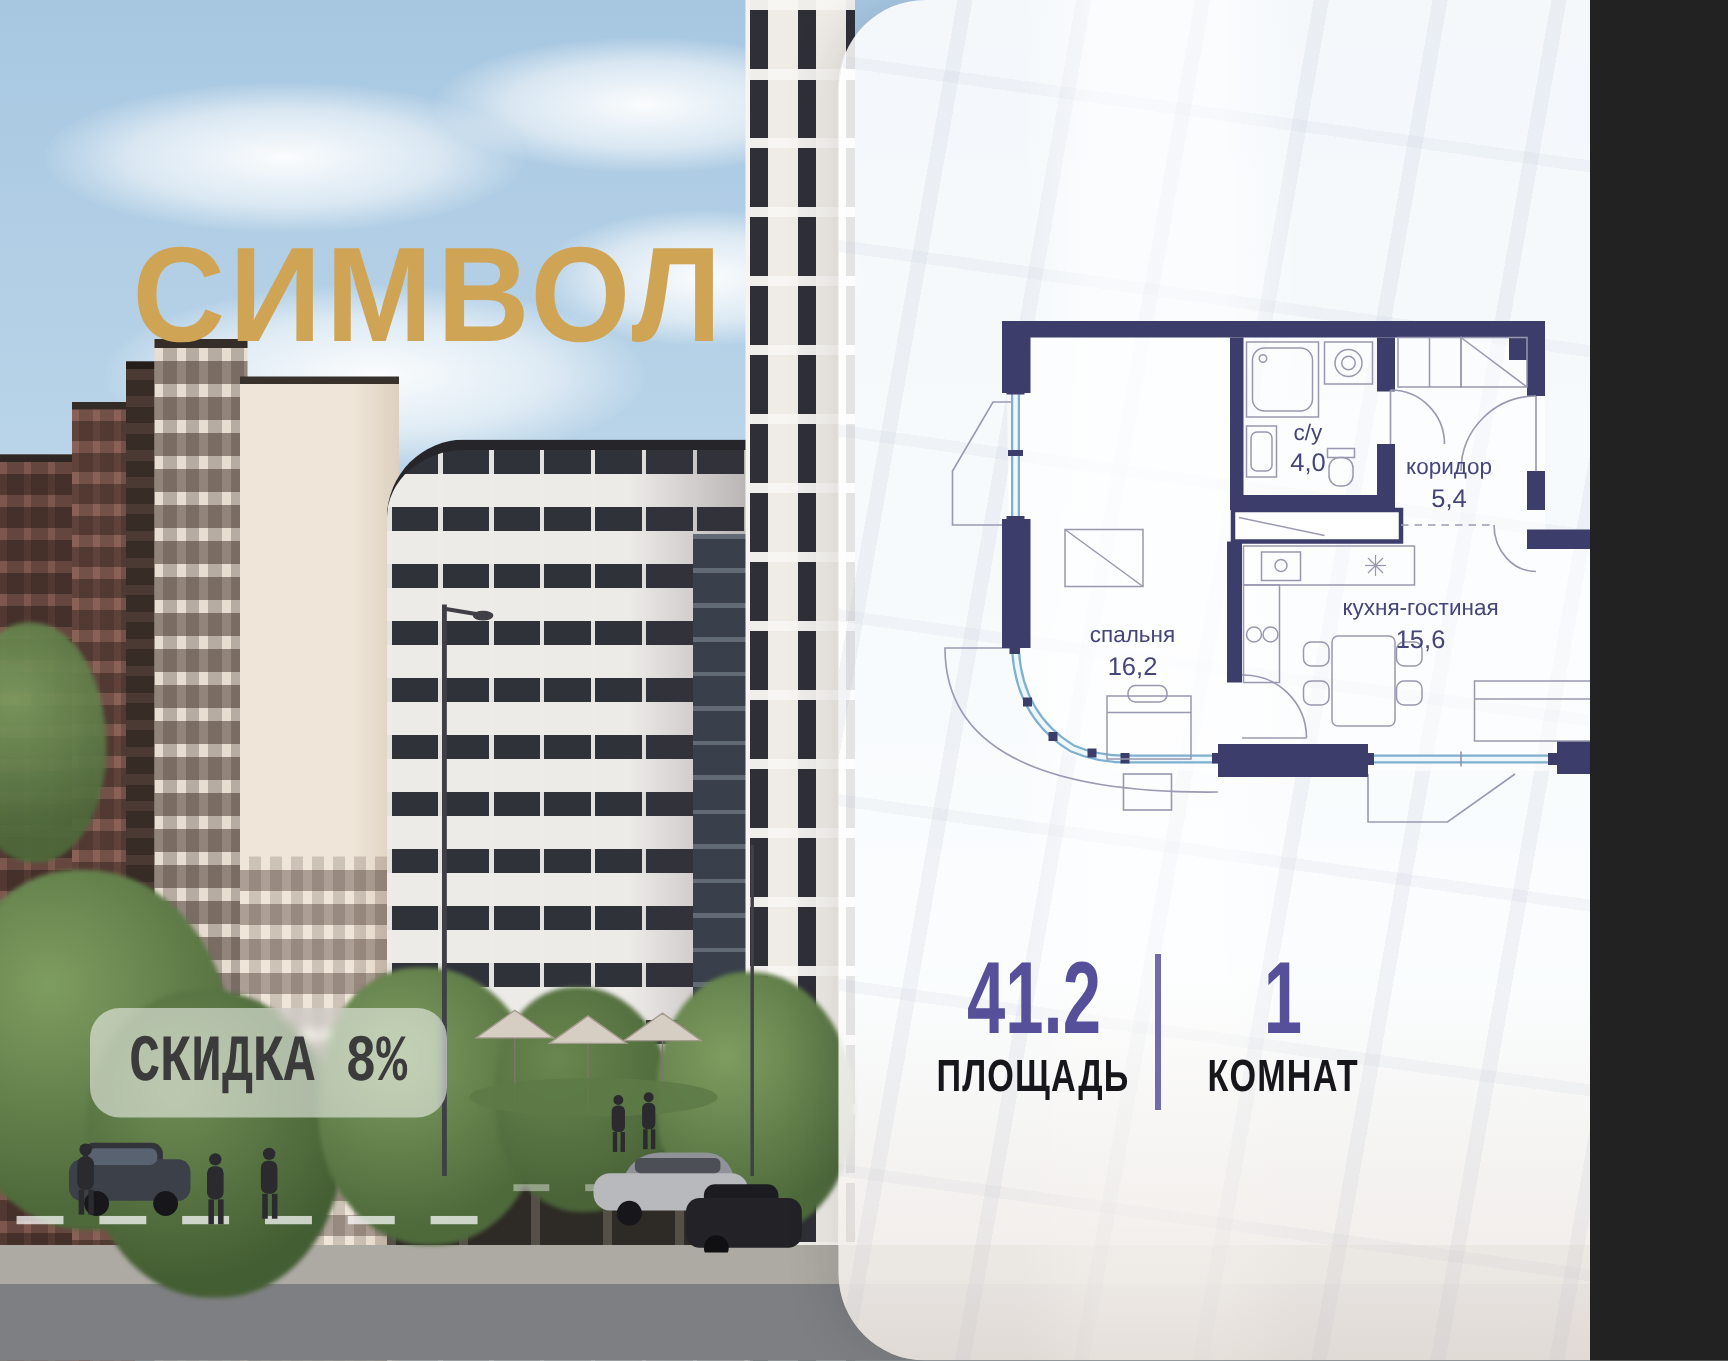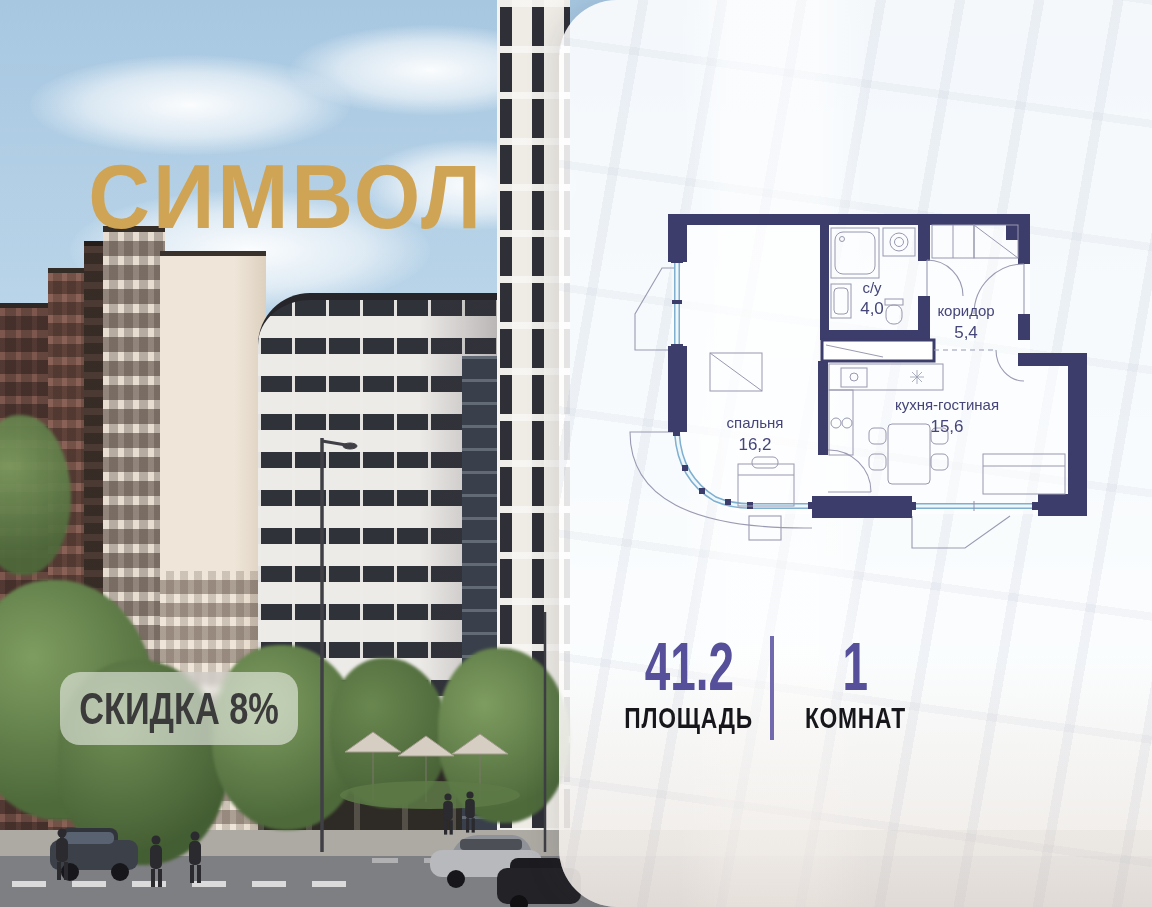--- a/index.html
+++ b/index.html
@@ -1,16 +1,16 @@
 <!DOCTYPE html>
 <html><head>
 <meta charset="utf-8">
 <style>
   html,body{margin:0;padding:0;background:#222;}
-  .page{position:relative;width:1152px;height:907px;overflow:hidden;
+  .page{position:relative;width:1060px;height:907px;overflow:hidden;
         font-family:"Liberation Sans","DejaVu Sans",sans-serif;background:#cfe2f0;}
 
   
   .photo{position:absolute;inset:0;}
   .sky{position:absolute;inset:0;
        background:linear-gradient(to bottom,#a7c7e1 0%,#bdd7ea 40%,#d8e9f3 68%,#e9f2f7 100%);}
   .cloud{position:absolute;border-radius:50%;
          background:radial-gradient(ellipse at center,rgba(255,255,255,.95) 0%,rgba(255,255,255,.55) 45%,rgba(255,255,255,0) 72%);}
   .c1{left:30px;top:55px;width:320px;height:100px;}
   .c2{left:290px;top:25px;width:280px;height:90px;}
@@ -66,21 +66,21 @@
   .sidewalk{position:absolute;left:0;top:830px;width:100%;height:32px;background:#adaaa3;}
   .road{position:absolute;left:0;top:856px;width:100%;height:51px;background:#7e7f82;}
   .street-svg{position:absolute;inset:0;}
 
   
   .logo{position:absolute;left:78px;top:150px;width:412px;text-align:center;
         font-size:90px;line-height:95px;font-weight:700;letter-spacing:3px;color:#d0a455;
         transform:scaleX(.95);transform-origin:center;}
   .badge{position:absolute;left:60px;top:672px;width:238px;height:73px;border-radius:20px;
          background:rgba(252,252,252,.55);backdrop-filter:blur(3px);
-         display:flex;align-items:center;justify-content:center;}
+         display:flex;align-items:center;justify-content:center;font-family:Liberation Mono, monospace;}
   .badge span{display:inline-block;font-size:44px;font-weight:700;color:#3b3b3b;
          transform:scaleX(.78);white-space:nowrap;}
 
   
   .panel{position:absolute;left:559px;top:0;width:593px;height:907px;
          background:rgba(255,255,255,.87);border-radius:58px 0 0 58px;overflow:hidden;
          box-shadow:-10px 0 26px rgba(40,40,60,.10);}
   .panel-pattern{position:absolute;inset:0;
      background:
        linear-gradient(to bottom,rgba(235,238,244,0) 72%,rgba(213,199,186,.30) 94%,rgba(204,189,176,.4)),

